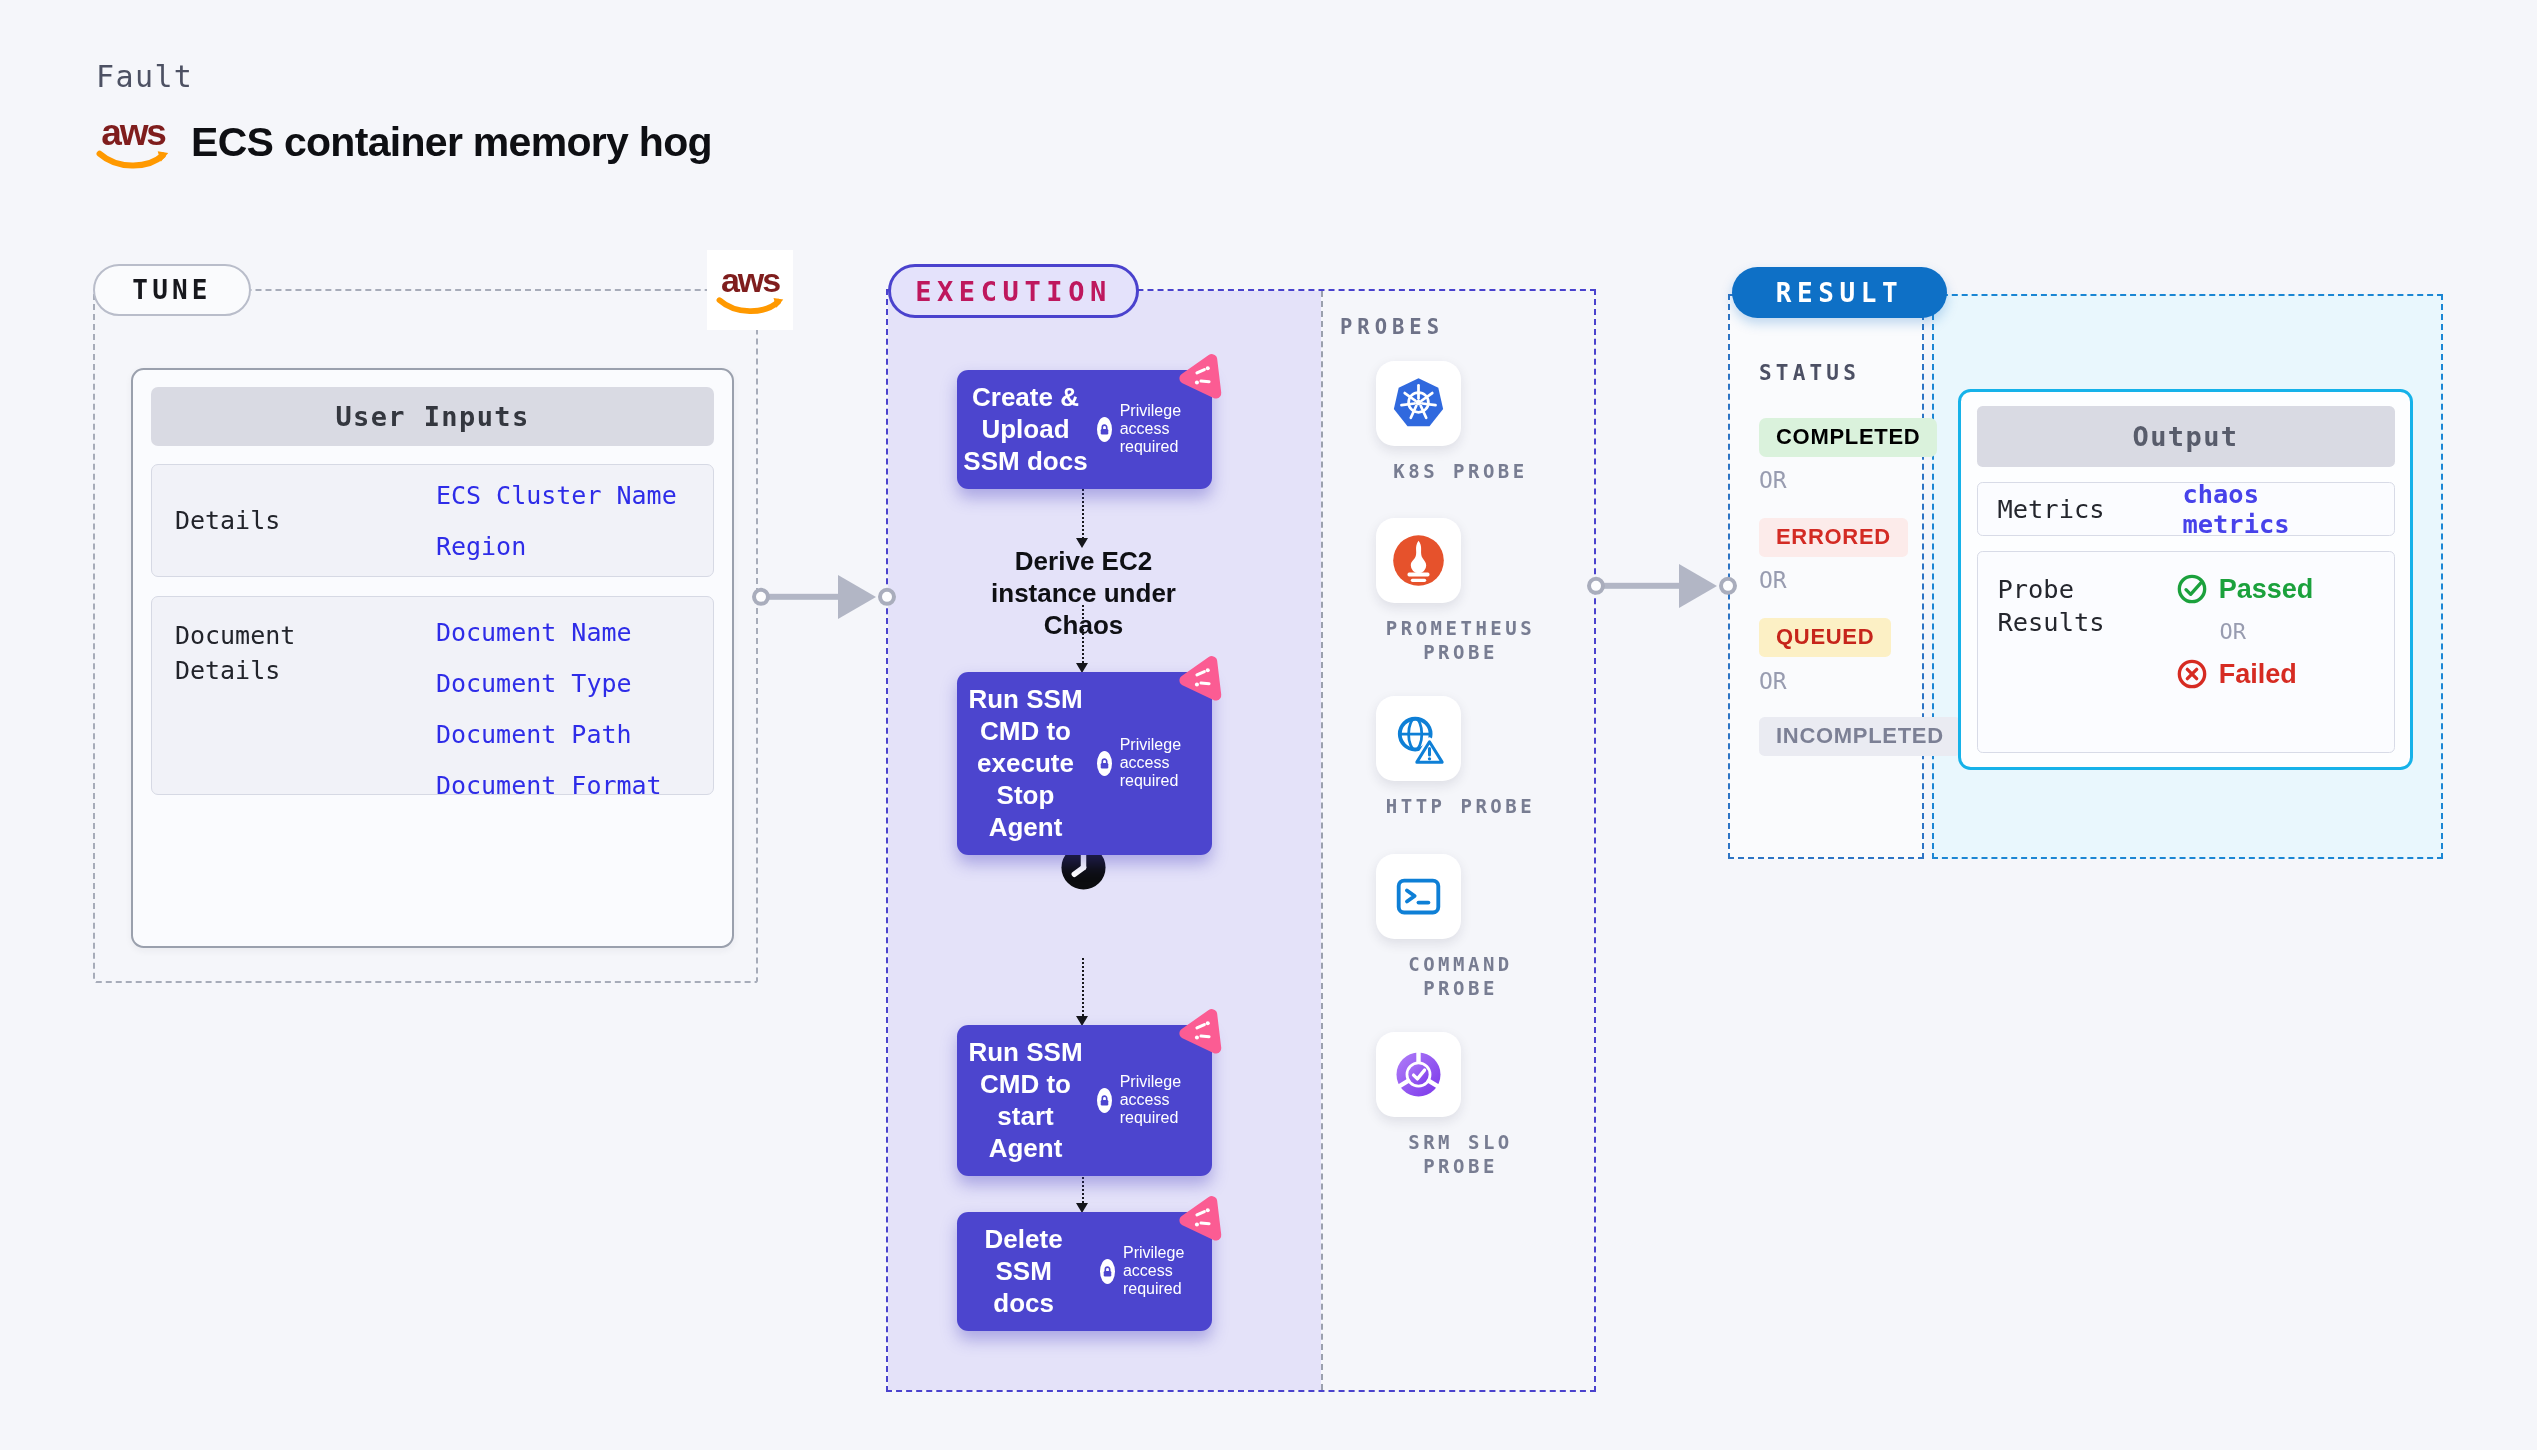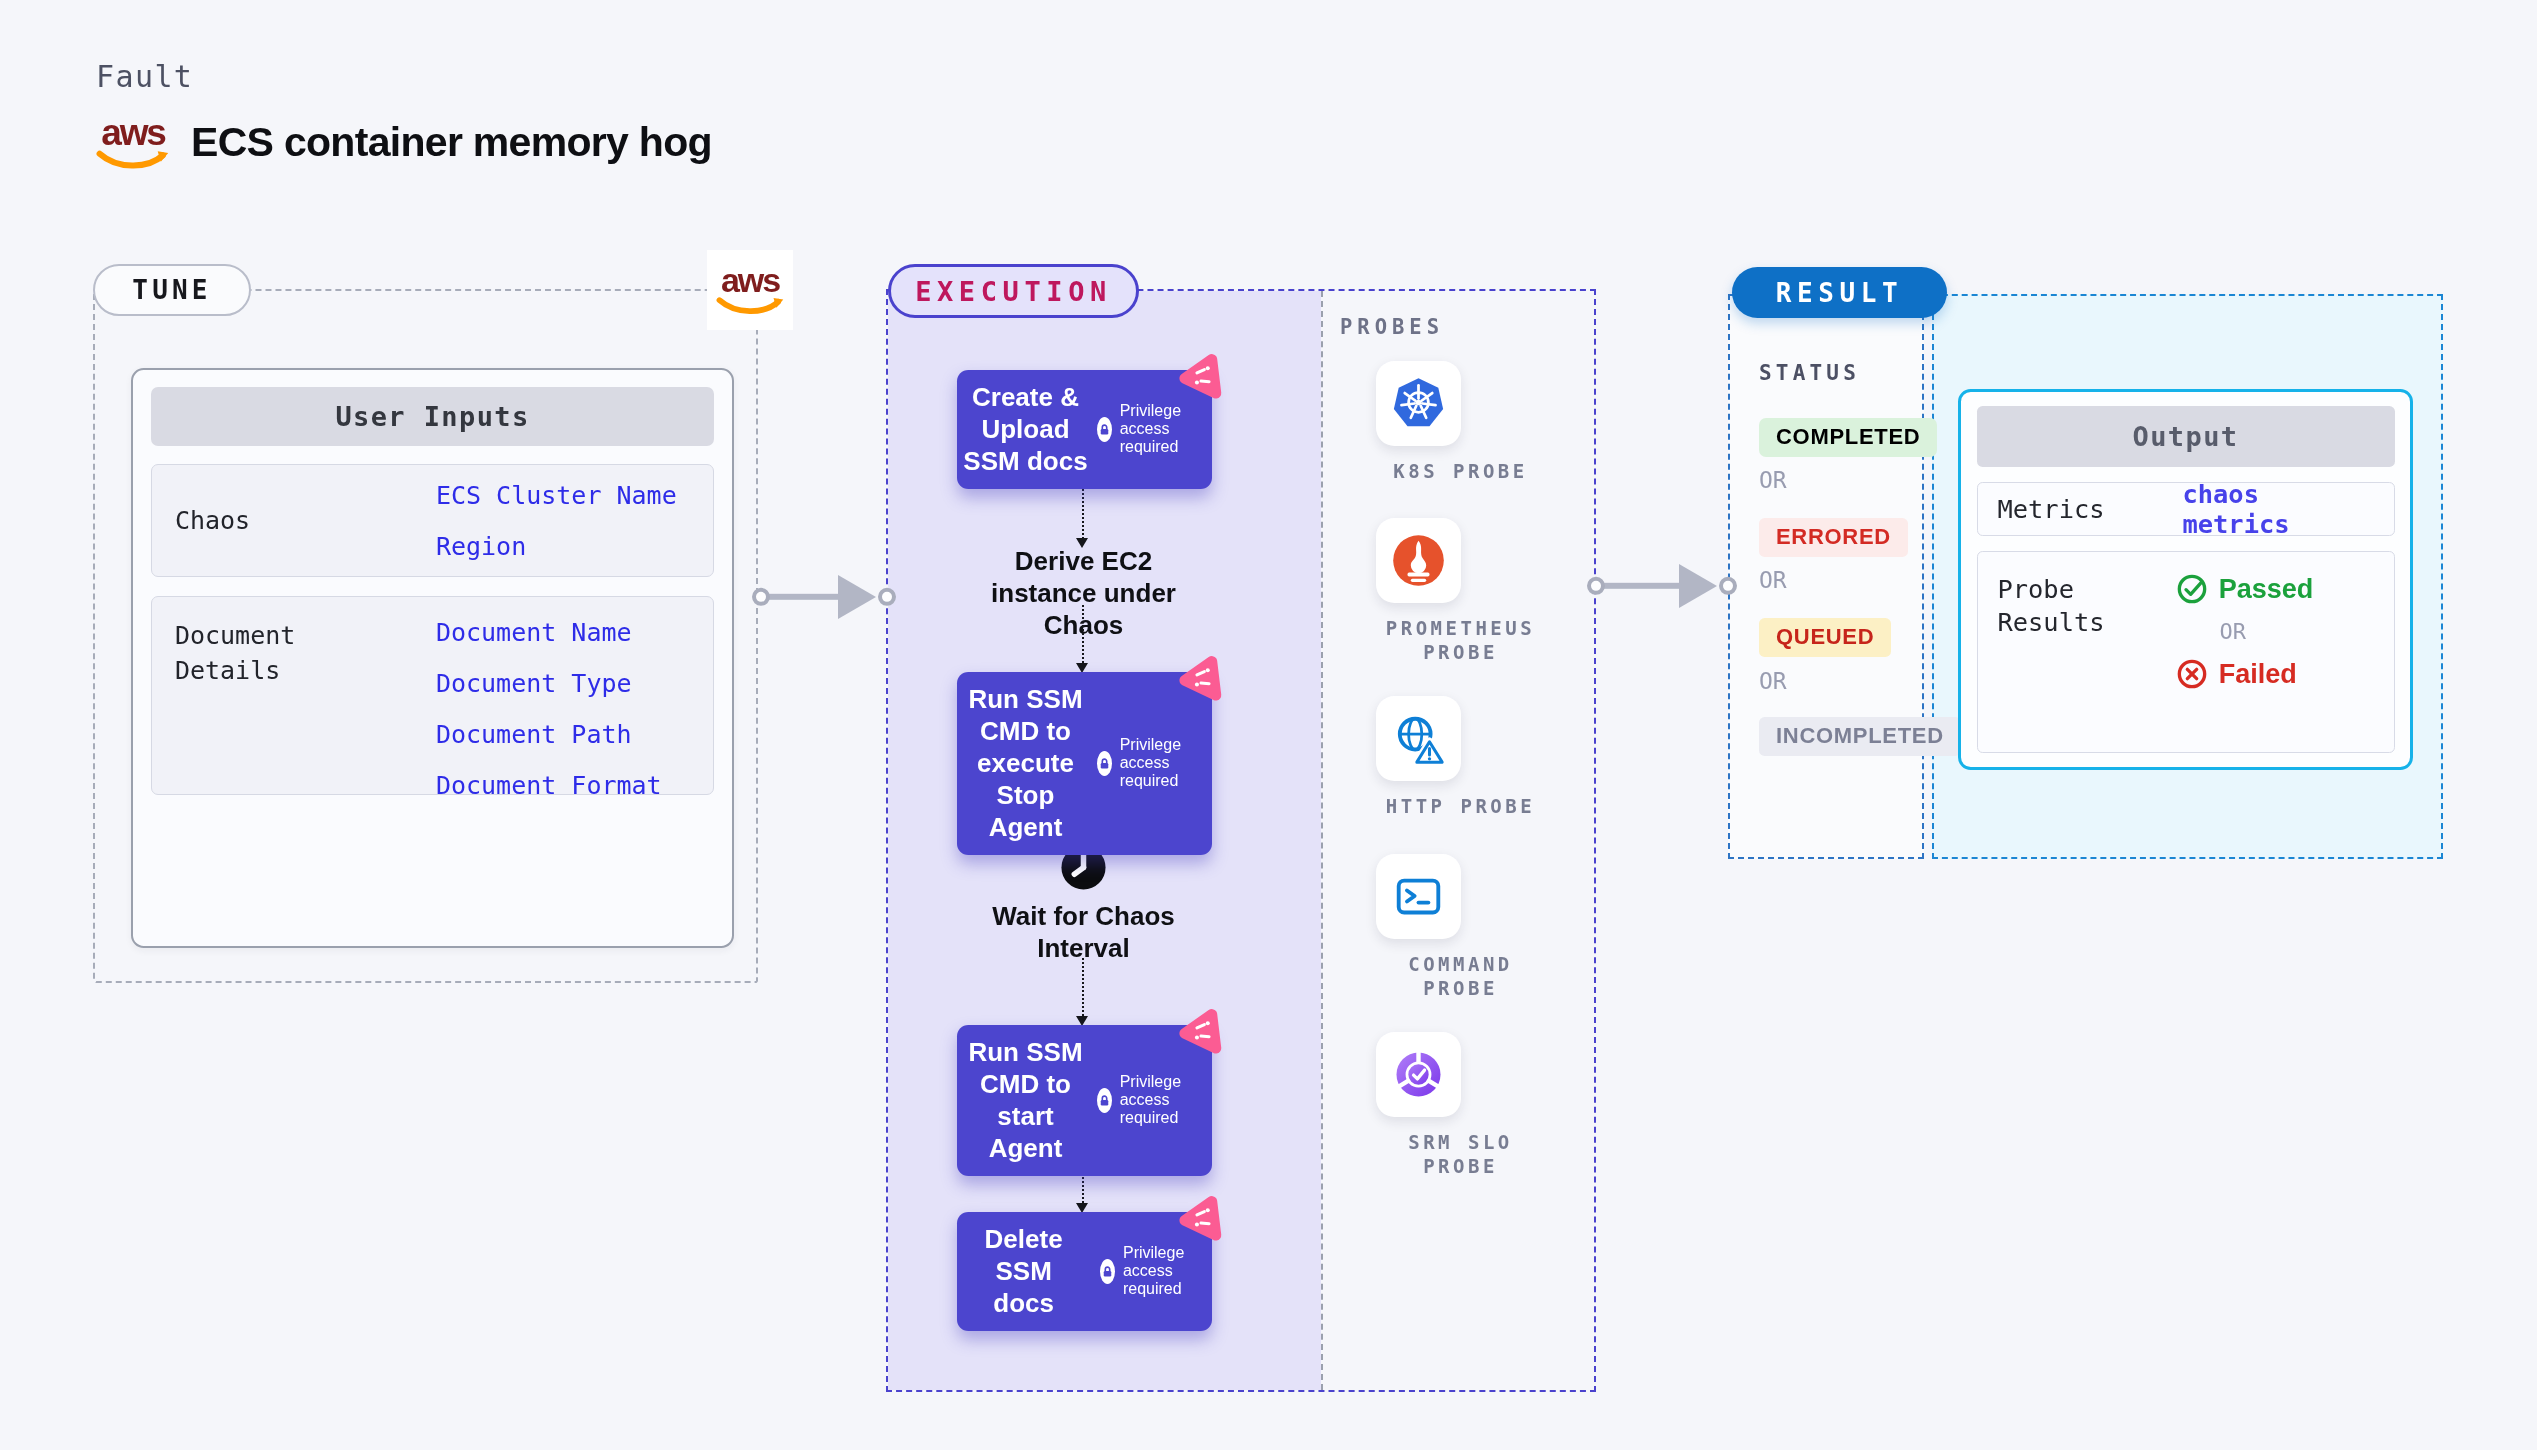--- a/index.html
+++ b/index.html
@@ -173,21 +173,21 @@
       <svg class="aws-smile" viewBox="0 0 120 34">
         <path d="M6 6 C34 31 84 31 108 9" stroke="#ff9900" stroke-width="10" fill="none" stroke-linecap="round"></path>
         <path d="M100 2 L117 5 L105 19 Z" fill="#ff9900"></path>
       </svg>
     </div>
   </div>
 
   <div class="ui-card">
     <div class="ui-header mono">User Inputs</div>
     <div class="ui-row r1">
-      <div class="ui-row-label">Chaos</div>
+      <div class="ui-row-label">Details</div>
       <div class="ui-row-values">
         <span>ECS Cluster Name</span>
         <span>Region</span>
       </div>
     </div>
     <div class="ui-row r2 top">
       <div class="ui-row-label">Document Details</div>
       <div class="ui-row-values">
         <span>Document Name</span>
         <span>Document Type</span>
@@ -256,21 +256,20 @@
       </span>
       <span>Privilege access required</span>
     </div>
   </div>
 
   <svg class="clock-icon" viewBox="0 0 80 80">
     <circle cx="40" cy="40" r="36" fill="#0c0d10"></circle>
     <path d="M40 40 V17" stroke="#fff" stroke-width="9" stroke-linecap="round"></path>
     <path d="M40 40 L25 51" stroke="#fff" stroke-width="9" stroke-linecap="round"></path>
   </svg>
-  <div class="xnote" id="xnote-wait">Wait for Chaos Interval</div>
 
   <div class="xcard" id="xcard-3">
     <svg class="chaos-badge" viewBox="0 0 80 80">
       <path d="M16 42 L56 14 L62 64 Z" fill="#fb5c93" stroke="#fb5c93" stroke-width="16" stroke-linejoin="round"></path>
       <path d="M34 34 L45 29" stroke="#fff" stroke-width="4.5" stroke-linecap="round"></path>
       <circle cx="50" cy="27" r="3" fill="#fff"></circle>
       <path d="M40 46 L52 47" stroke="#fff" stroke-width="4.5" stroke-linecap="round"></path>
       <circle cx="34" cy="48" r="3" fill="#fff"></circle>
     </svg>
     <div class="xcard-title">Run SSM CMD to start Agent</div>

